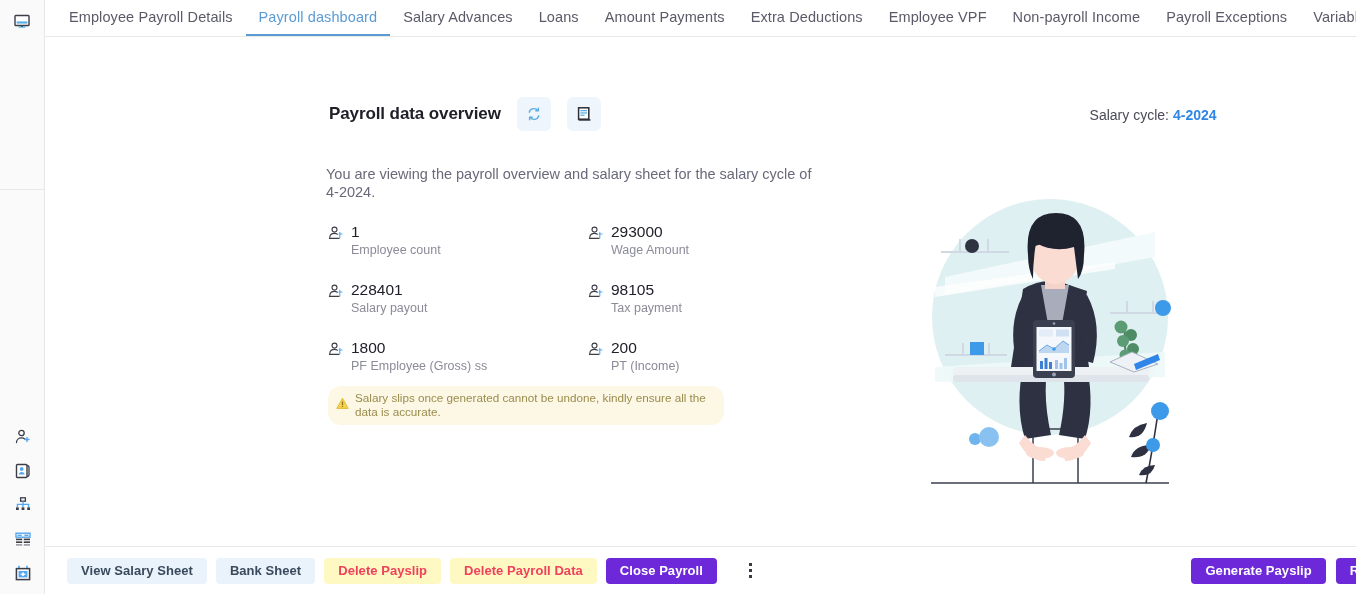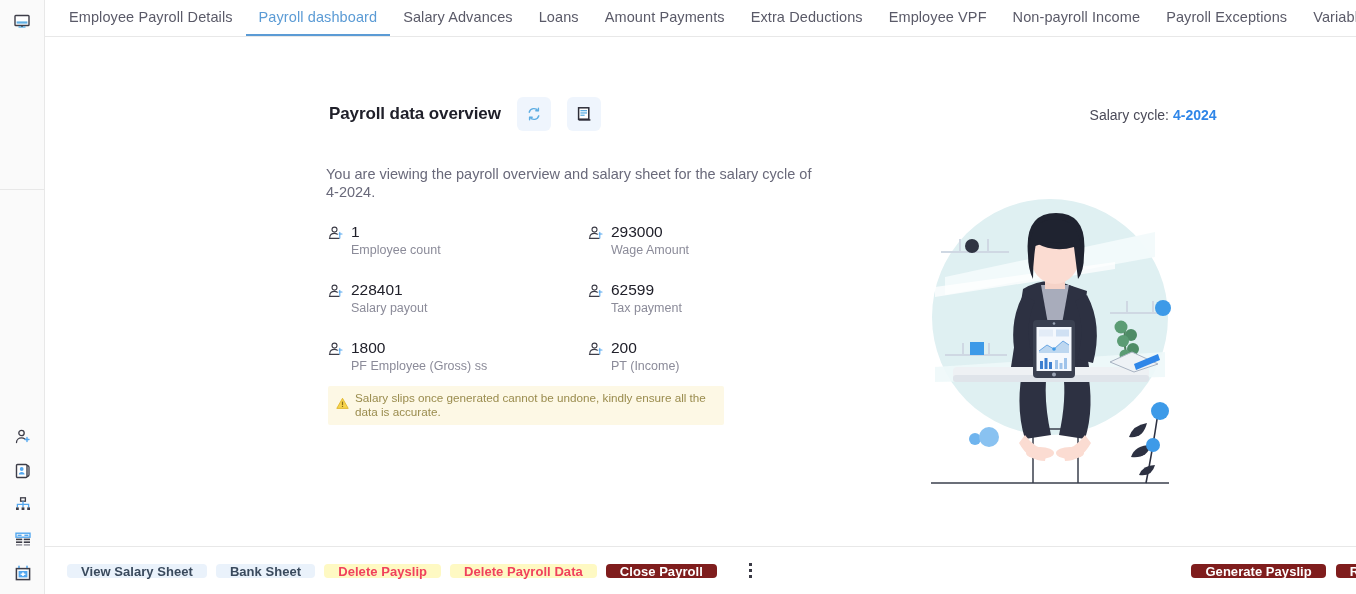--- a/index.html
+++ b/index.html
@@ -163,21 +163,21 @@
     line-height: 15px;
   }
   .stat-icon { margin-top: 2px; flex: 0 0 16px; }
 
   
   .warn {
     position: absolute;
     left: 283px;
     top: 349px;
     background: #fdf8e5;
-    border-radius: 2px;
+    border-radius: 13px;
     padding: 5px 9px 6px 8px;
     display: flex;
     align-items: center;
     gap: 6px;
     max-width: 396px;
   }
   .warn-text {
     font-size: 11.7px;
     color: #9a8c4e;
     line-height: 14px;
@@ -203,29 +203,29 @@
     display: flex;
     align-items: center;
     padding: 0 12px 0 22px;
   }
   .btn {
     border: none;
     border-radius: 4px;
     font-size: 13px;
     font-weight: bold;
     padding: 0 14px;
-    height: 14px;
+    height: 26px;
     cursor: pointer;
     font-family: "Liberation Sans", sans-serif;
     white-space: nowrap;
     letter-spacing: 0.05px;
   }
   .btn-light { background: #eaf2fb; color: #3a4a5d; }
   .btn-danger { background: #fef9c3; color: #f0415c; }
-  .btn-primary { background: #7f1d1d; color: #ffffff; }
+  .btn-primary { background: #6d28d9; color: #ffffff; }
   .btn-row-left { display: flex; align-items: center; gap: 9px; }
   .kebab {
     width: 30px; height: 30px;
     display: flex; flex-direction: column;
     align-items: center; justify-content: center;
     gap: 3px;
     cursor: pointer;
     margin-left: 10px;
   }
   .kebab i { width: 3px; height: 3px; background: #3a3a45; display: block; border-radius: 0; }
@@ -393,21 +393,21 @@
         <div class="stat">
           <span class="stat-icon">
             <svg width="16" height="16" viewBox="0 0 16 16">
               <circle cx="6.5" cy="4.6" r="2.5" fill="none" stroke="#3d3d48" stroke-width="1.1"></circle>
               <path d="M1.8 12.6c0-2.6 2.1-4.2 4.7-4.2 1.1 0 2.1.3 2.9.8" fill="none" stroke="#3d3d48" stroke-width="1.1" stroke-linecap="round"></path>
               <path d="M1.4 13.4h9.6" stroke="#3d3d48" stroke-width="1.1" stroke-linecap="round"></path>
               <path d="M11.8 7.4v5.6M11 9h3" stroke="#53a7ef" stroke-width="1.1" stroke-linecap="round"></path>
             </svg>
           </span>
           <span class="stat-body">
-            <span class="stat-val">62599</span>
+            <span class="stat-val">98105</span>
             <span class="stat-label">Tax payment</span>
           </span>
         </div>
 
         <div class="stat">
           <span class="stat-icon">
             <svg width="16" height="16" viewBox="0 0 16 16">
               <circle cx="6.5" cy="4.6" r="2.5" fill="none" stroke="#3d3d48" stroke-width="1.1"></circle>
               <path d="M1.8 12.6c0-2.6 2.1-4.2 4.7-4.2 1.1 0 2.1.3 2.9.8" fill="none" stroke="#3d3d48" stroke-width="1.1" stroke-linecap="round"></path>
               <path d="M1.4 13.4h9.6" stroke="#3d3d48" stroke-width="1.1" stroke-linecap="round"></path>

